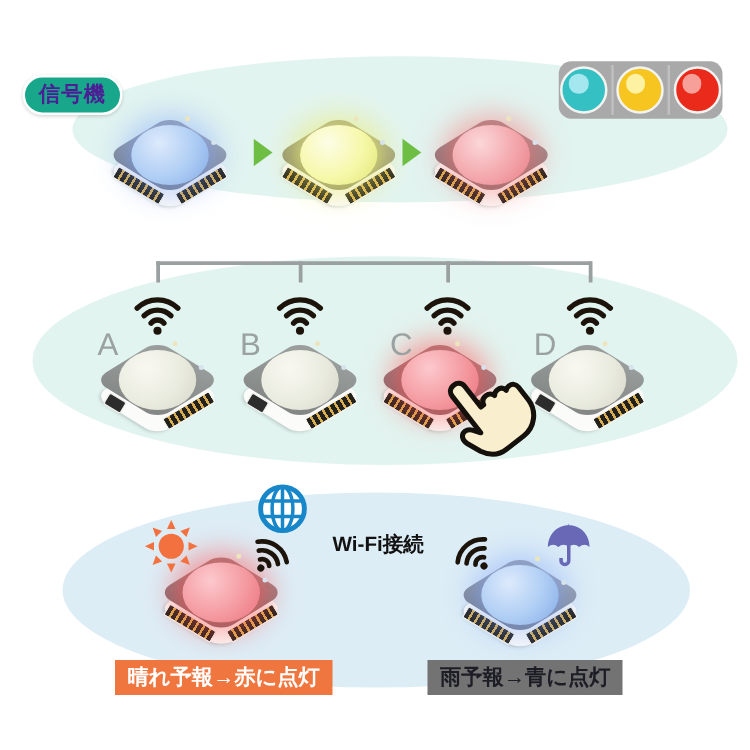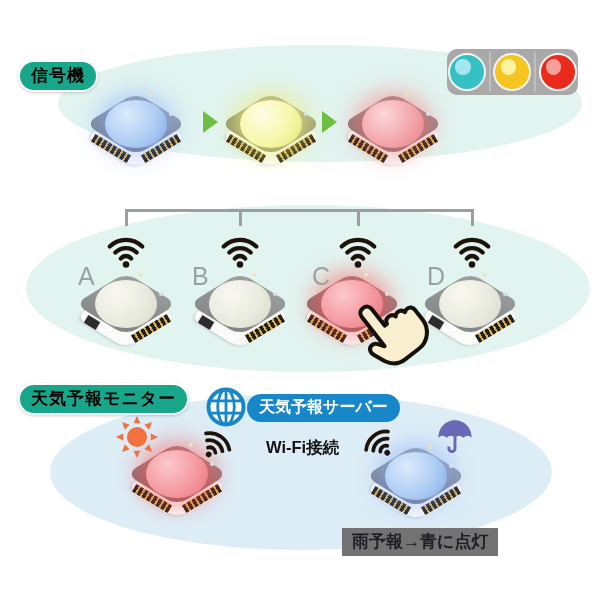--- a/index.html
+++ b/index.html
@@ -6,21 +6,21 @@
   .stage{position:relative;width:600px;height:600px;background:#fff;overflow:hidden;
          font-family:"Liberation Sans","DejaVu Sans",sans-serif;}
 
   
   .bg-ellipse{position:absolute;border-radius:50%;}
   .e1{left:58px;top:45px;width:524px;height:117px;background:#e2f4f0;}
   .e2{left:26px;top:205px;width:564px;height:167px;background:#e2f4f0;}
   .e3{left:50px;top:394px;width:502px;height:156px;background:#ddedf6;}
 
   
-  .sec-pill{position:absolute;background:#19a78b;color:#000000;border:2.5px solid #fff;
+  .sec-pill{position:absolute;background:#19a78b;color:#4c1d95;border:2.5px solid #fff;
     border-radius:18px;font-size:17px;font-weight:bold;letter-spacing:1px;
     padding:2px 11px 3px;box-shadow:0 1px 3px rgba(0,0,0,.18);white-space:nowrap;z-index:30;}
   .p1{left:18px;top:60px;} .p2{left:18px;top:178px;} .p3{left:18px;top:383px;}
 
   
   .tlight{position:absolute;left:447px;top:49px;width:131px;height:46px;background:#a9a9a9;
     border-radius:10px;display:flex;align-items:center;justify-content:space-around;z-index:5;}
   .tl-div{width:2px;height:40px;background:#bfbfbf;}
   .tl-lamp{width:34px;height:34px;border-radius:50%;border:2.5px solid #f3f3f1;position:relative;}
   .tl-lamp::after{content:"";position:absolute;left:15%;top:12%;width:46%;height:46%;border-radius:50%;}
@@ -73,21 +73,21 @@
   .br-h{left:125px;top:209px;width:348px;height:2.5px;}
   .br-v{top:209px;width:2.5px;height:17px;}
 
   
   .icon{position:absolute;z-index:20;}
   .letter{position:absolute;color:#99a1a1;font-size:25px;z-index:15;}
 
   
   .server-pill{position:absolute;left:247px;top:394px;background:#1787c9;color:#fff;
     border-radius:15px;font-size:16px;font-weight:bold;padding:3px 12px 4px;z-index:25;white-space:nowrap;}
-  .wifi-label{position:absolute;left:266px;top:437px;color:#121212;font-size:16.5px;
+  .wifi-label{position:absolute;left:266px;top:425px;color:#121212;font-size:16.5px;
     font-weight:bold;z-index:25;white-space:nowrap;}
   .caption{position:absolute;font-size:17px;font-weight:bold;padding:2px 10px 3px;
     z-index:25;white-space:nowrap;}
   .cap-sunny{left:92px;top:528px;background:#f0763f;color:#fff;}
   .cap-rain{left:342px;top:528px;background:#737373;color:#1d1d26;}
 </style>
 </head>
 <body>
 
 <div class="stage">
@@ -223,33 +223,31 @@
     <div class="d-plate"></div>
     <div class="d-btn"></div>
     <div class="d-led l1"></div>
     <div class="d-led l2"></div>
   </div>
 
   <svg class="icon" style="left:356px;top:288px;transform:rotate(-38deg);z-index:22" width="74" height="74" viewBox="0 0 64 64">
     <path d="M22 62 C15 62 10 58 7 52 L3 42 C1.5 38 3.5 34.5 7 34.5 C9 34.5 10.5 35.5 11.5 37 L15 42 L15 10 C15 6.7 17.2 4.5 20.5 4.5 C23.8 4.5 26 6.7 26 10 L26 28 L28.5 28 C29 25.5 31 24 33.5 24 C36 24 37.8 25.4 38.4 27.6 C39.2 26.4 40.6 25.7 42.2 25.7 C44.8 25.7 46.6 27.3 47 29.7 C47.8 28.9 48.9 28.4 50.2 28.4 C53 28.4 55 30.4 55 33.3 L55 44 C55 54 47 62 37 62 Z" fill="#f9eecd" stroke="#14110c" stroke-width="3.5" stroke-linejoin="round"></path>
   </svg>
 
-  <div class="sec-pill p3">天気予報モニター</div>
 
   <svg class="icon" style="left:205px;top:386px;z-index:26" width="42" height="42" viewBox="0 0 48 48">
     <circle cx="24" cy="24" r="20" fill="#fff" stroke="#1787c9" stroke-width="4.5"></circle>
     <g fill="none" stroke="#1787c9" stroke-width="3.2">
       <ellipse cx="24" cy="24" rx="9.5" ry="20"></ellipse>
       <line x1="24" y1="4" x2="24" y2="44"></line>
       <line x1="6" y1="17" x2="42" y2="17"></line>
       <line x1="6" y1="31" x2="42" y2="31"></line>
     </g>
   </svg>
 
-  <div class="server-pill">天気予報サーバー</div>
   <div class="wifi-label">Wi-Fi接続</div>
 
   <svg class="icon" style="left:114px;top:414px" width="46" height="46" viewBox="0 0 48 48">
     <circle cx="24" cy="24" r="10.5" fill="#f3703f"></circle>
     <g fill="#f3703f">
       <path d="M24 2 L20.4 9.6 L27.6 9.6 Z"></path>
       <path d="M24 2 L20.4 9.6 L27.6 9.6 Z" transform="rotate(45 24 24)"></path>
       <path d="M24 2 L20.4 9.6 L27.6 9.6 Z" transform="rotate(90 24 24)"></path>
       <path d="M24 2 L20.4 9.6 L27.6 9.6 Z" transform="rotate(135 24 24)"></path>
       <path d="M24 2 L20.4 9.6 L27.6 9.6 Z" transform="rotate(180 24 24)"></path>
@@ -300,15 +298,16 @@
     <div class="d-base"></div>
     <div class="d-pin pl"></div>
     <div class="d-pin pr"></div>
     <div class="d-plate"></div>
     <div class="d-tint"></div>
     <div class="d-btn"></div>
     <div class="d-led l1"></div>
     <div class="d-led l2"></div>
   </div>
 
+  <div class="caption cap-sunny">晴れ予報→赤に点灯</div>
   <div class="caption cap-rain">雨予報→青に点灯</div>
 
 </div>
 
 </body></html>

